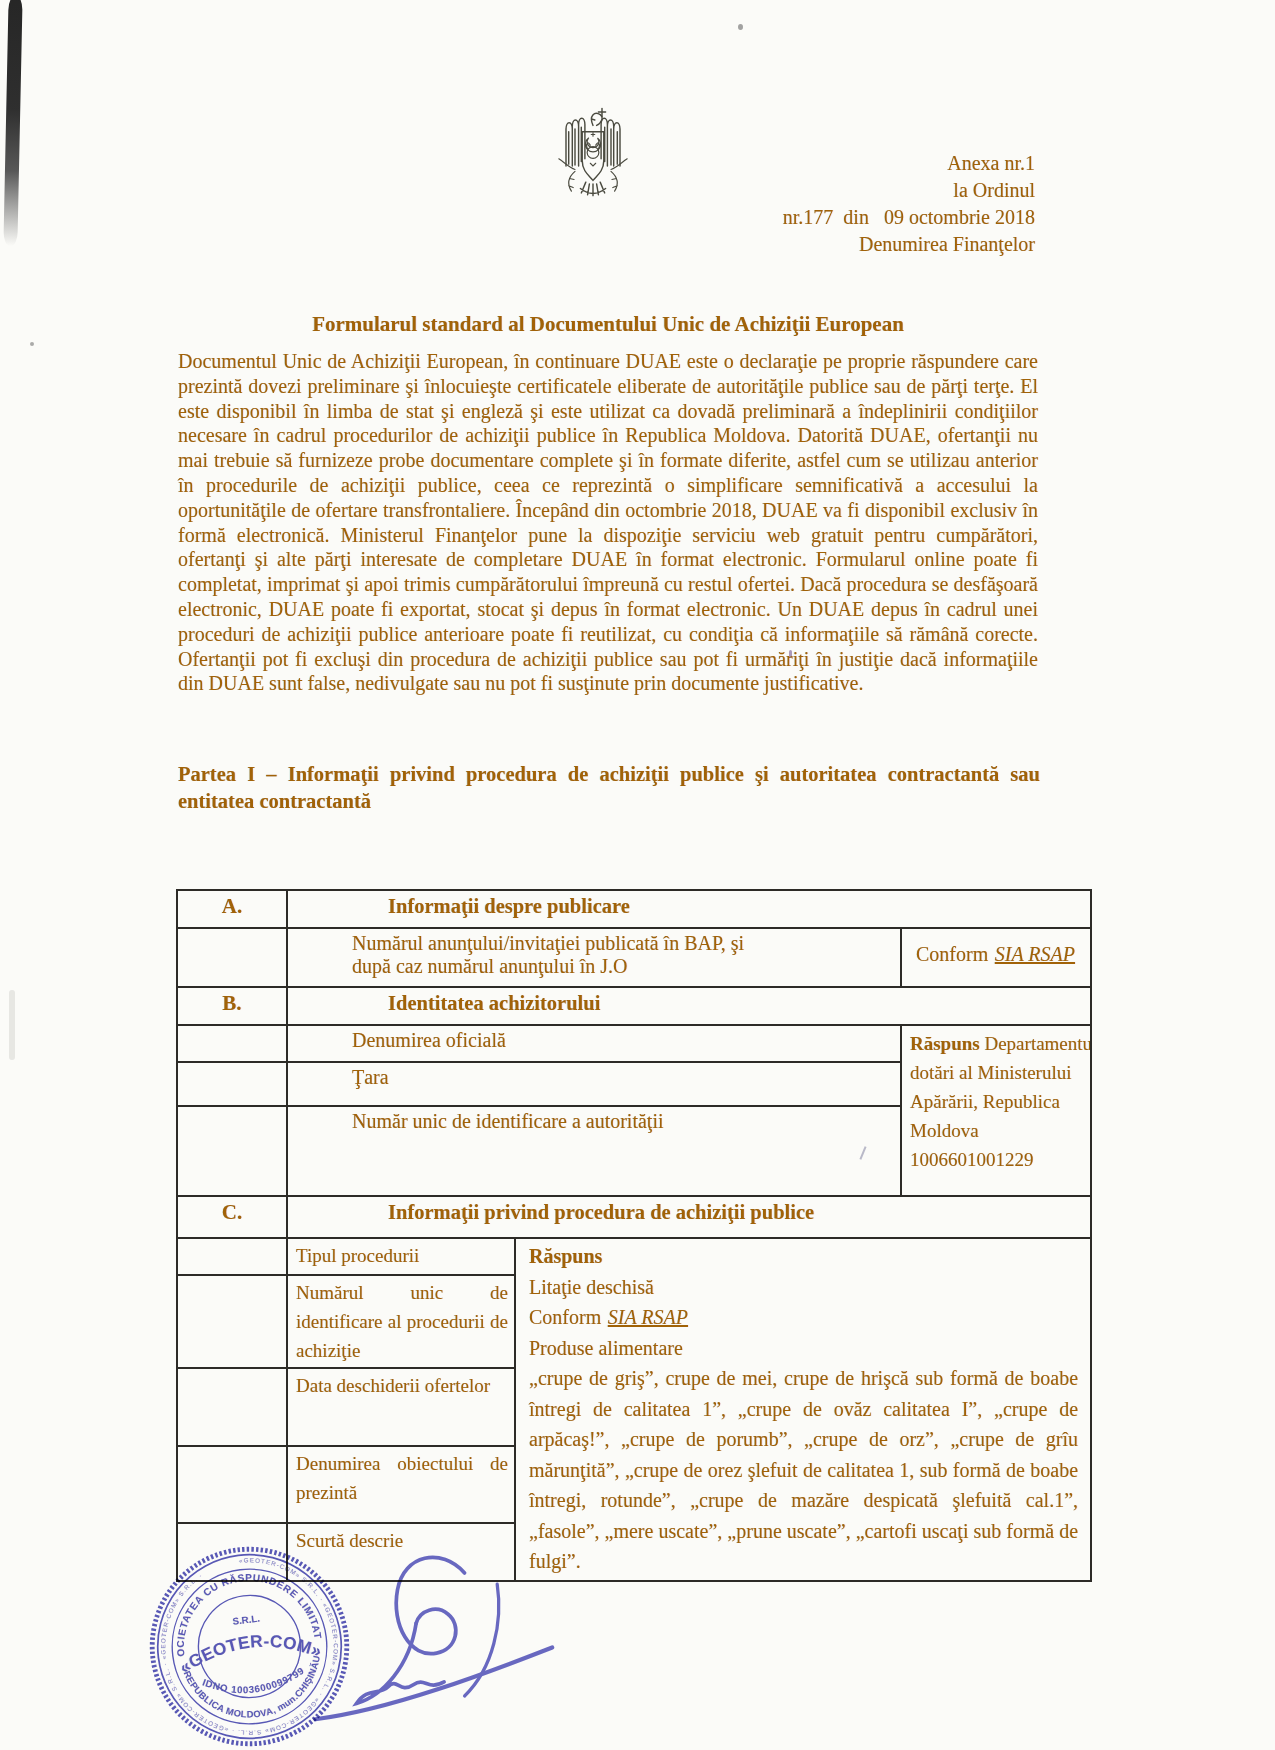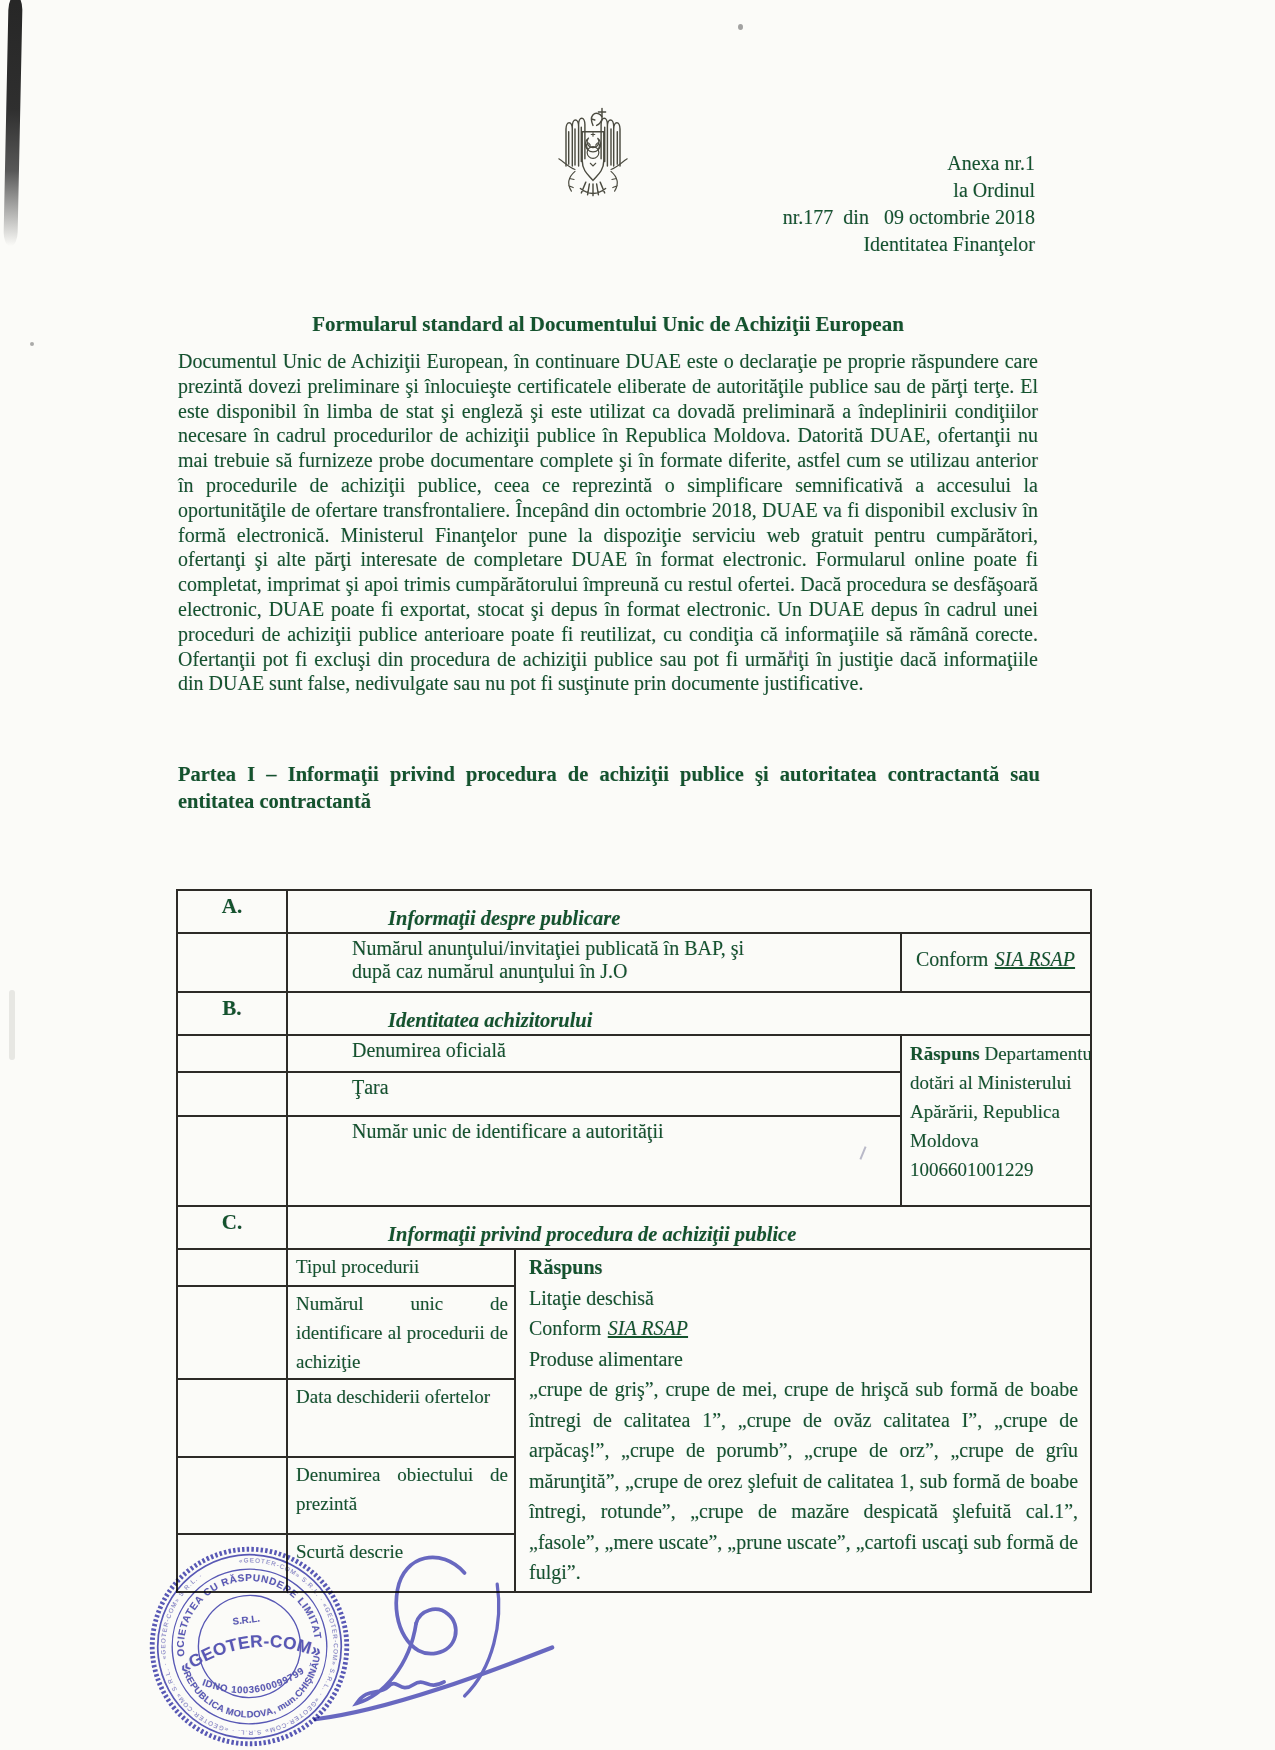--- a/index.html
+++ b/index.html
@@ -1,35 +1,35 @@
 <!DOCTYPE html>
 <html><head>
 <meta charset="utf-8">
 <style>
   html,body { margin:0; padding:0; background:#777; }
   .page {
     position:relative; width:1275px; height:1750px; margin:0 auto;
     background:#fbfbf8; overflow:hidden;
-    font-family:"Liberation Serif", serif; color:#14532d;
+    font-family:"Liberation Serif", serif; color:#a16207;
     text-shadow:0.6px 0 0 rgba(165,30,160,0.16), -0.6px 0 0 rgba(15,125,85,0.16);
   }
   
   .emblem { position:absolute; left:548px; top:104px; width:90px; height:96px; }
   .annex { position:absolute; right:240px; top:150px; text-align:right; font-size:20px; line-height:27px; }
   .annex div { white-space:pre; }
   
   .doc-title { position:absolute; left:178px; top:312px; width:860px; text-align:center; font-weight:bold; font-size:21px; }
   .intro { position:absolute; left:178px; top:349px; width:860px; font-size:20px; line-height:24.8px; text-align:justify; }
   .p1-head { position:absolute; left:178px; top:761px; width:862px; font-size:20.5px; font-weight:bold; line-height:27px; text-align:justify; }
   .p1-intro { position:absolute; left:178px; top:831px; width:862px; font-size:20px; line-height:27px; text-align:justify; }
   
   table.duae { position:absolute; left:176px; top:889px; width:914px; border-collapse:collapse; table-layout:fixed; font-size:20px; }
   table.duae td { border:2px solid #2d2b27; vertical-align:top; overflow:hidden; }
   td.lbl { text-align:center; font-weight:bold; font-size:21px; padding-top:3px; }
-  td.sec-title { font-weight:bold; font-size:20.5px; padding:16px 8px 2px 100px;font-style:italic; }
+  td.sec-title { font-weight:bold; font-size:20.5px; padding:4px 8px 2px 100px; }
   td.q { padding:3px 10px 4px 64px; }
   td.mid { vertical-align:middle; }
   td.a-ans { padding:14px 6px 2px 14px; }
   td.b-ans { padding:3px 4px 2px 8px; font-size:19px; line-height:29px; }
   .b-line { white-space:nowrap; }
   td.c-q { padding:2px 6px 2px 8px; font-size:19px; line-height:29px; text-align:justify; }
   td.c-ans { padding:2px 12px 2px 13px; line-height:30.5px; }
   .c-desc { text-align:justify; }
   .iu { font-style:italic; text-decoration:underline; }
   .sp { margin-right:0.33em; }
@@ -77,21 +77,21 @@
       <path d="M42,86 L37,98 M46,88 L44,100 M50,88 V101 M54,88 L56,100 M58,86 L63,98 M36,93 Q50,104 64,93"></path>
       <path d="M30,74 C23,80 21,88 26,96 M24,82 l5,1 M23,90 l5,2 M70,74 C77,80 79,88 74,96 M76,82 l-5,1 M77,90 l-5,2" stroke-width="1.3"></path>
       <path d="M12,60 C18,64 24,70 30,72 M88,60 C82,64 76,70 70,72" stroke-width="1.2"></path>
     </svg>
   </div>
 
   <div class="annex">
     <div>Anexa nr.1</div>
     <div>la Ordinul</div>
     <div>nr.177  din   09 octombrie 2018</div>
-    <div>Identitatea Finanţelor</div>
+    <div>Denumirea Finanţelor</div>
   </div>
 
   <div class="doc-title">Formularul standard al Documentului Unic de Achiziţii European</div>
   <div class="intro">Documentul Unic de Achiziţii European, în continuare DUAE este o declaraţie pe proprie răspundere care prezintă dovezi preliminare şi înlocuieşte certificatele eliberate de autorităţile publice sau de părţi terţe. El este disponibil în limba de stat şi engleză şi este utilizat ca dovadă preliminară a îndeplinirii condiţiilor necesare în cadrul procedurilor de achiziţii publice în Republica Moldova. Datorită DUAE, ofertanţii nu mai trebuie să furnizeze probe documentare complete şi în formate diferite, astfel cum se utilizau anterior în procedurile de achiziţii publice, ceea ce reprezintă o simplificare semnificativă a accesului la oportunităţile de ofertare transfrontaliere. Începând din octombrie 2018, DUAE va fi disponibil exclusiv în formă electronică. Ministerul Finanţelor pune la dispoziţie serviciu web gratuit pentru cumpărători, ofertanţi şi alte părţi interesate de completare DUAE în format electronic. Formularul online poate fi completat, imprimat şi apoi trimis cumpărătorului împreună cu restul ofertei. Dacă procedura se desfăşoară electronic, DUAE poate fi exportat, stocat şi depus în format electronic. Un DUAE depus în cadrul unei proceduri de achiziţii publice anterioare poate fi reutilizat, cu condiţia că informaţiile să rămână corecte. Ofertanţii pot fi excluşi din procedura de achiziţii publice sau pot fi urmăriţi în justiţie dacă informaţiile din DUAE sunt false, nedivulgate sau nu pot fi susţinute prin documente justificative.</div>
   <div class="p1-head">Partea I – Informaţii privind procedura de achiziţii publice şi autoritatea contractantă sau entitatea contractantă</div>
 
   <table class="duae">
     <colgroup>
         <col style="width:110px">
         <col style="width:228px">

